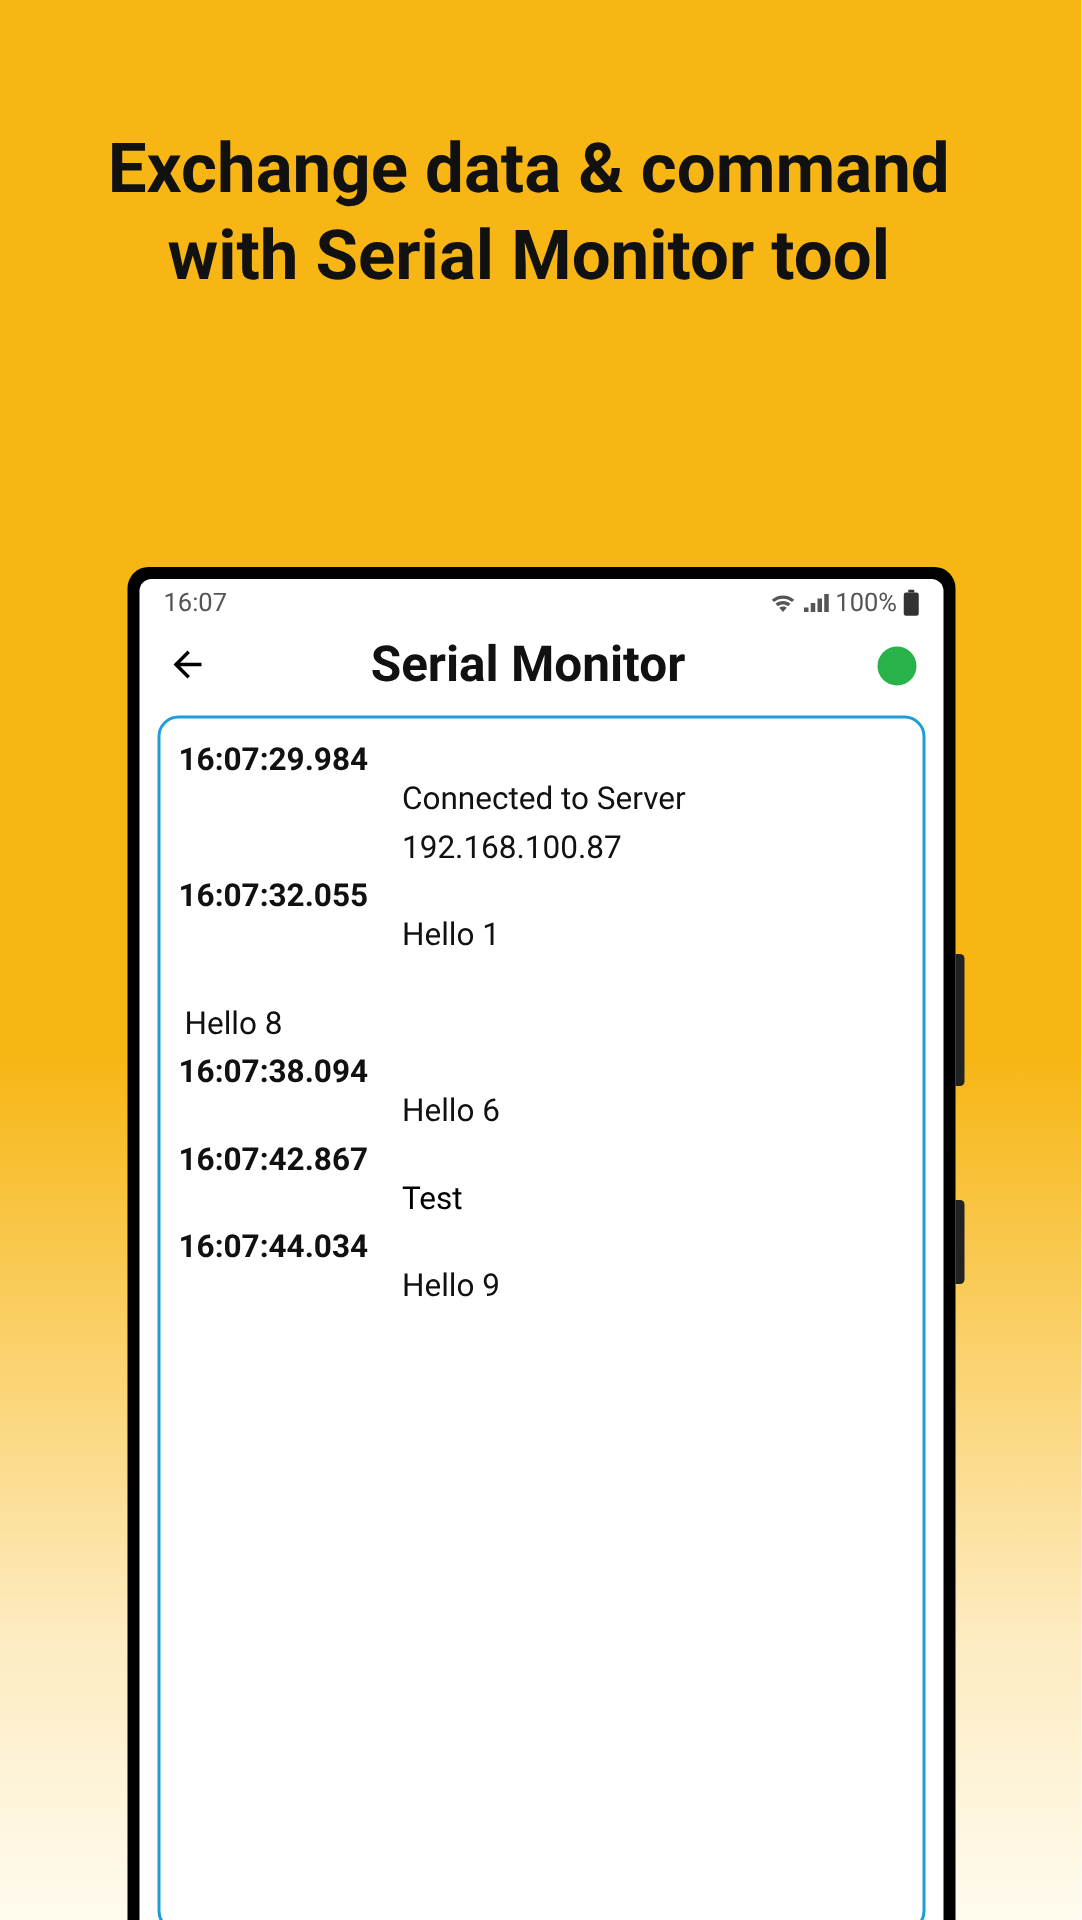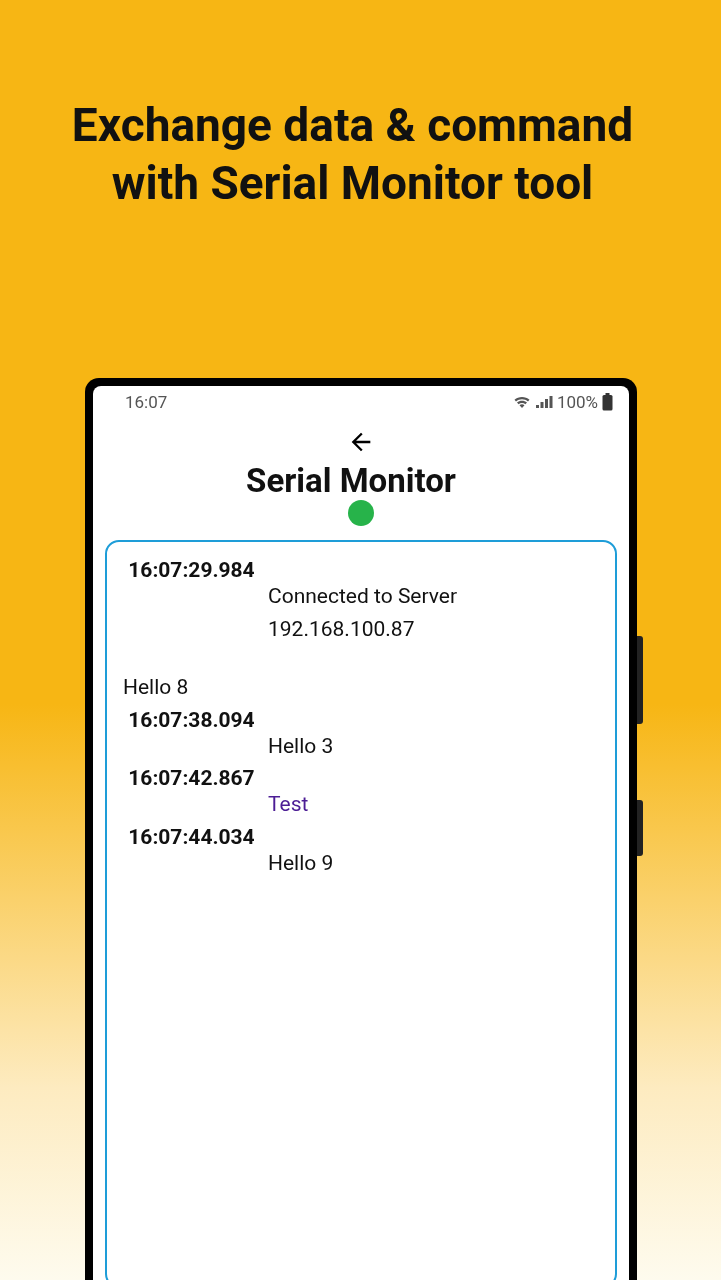--- a/index.html
+++ b/index.html
@@ -11,21 +11,20 @@
     overflow: hidden;
     position: relative;
   }
   .promo-heading {
     text-align: center;
     font-size: 46px;
     font-weight: 700;
     color: #111;
     padding: 85px 56px 0 40px;
     line-height: 1.25;
-    margin-top: 12px;
   }
   .phone-frame {
     position: absolute;
     left: 85px;
     top: 378px;
     width: 552px;
     height: 910px;
     background: #000;
     border-radius: 14px 14px 0 0;
     padding: 8px 8px 0 8px;
@@ -54,35 +53,34 @@
     background: #fff;
     border-radius: 8px 8px 0 0;
     overflow: hidden;
     display: flex;
     flex-direction: column;
   }
   .status-bar {
     display: flex;
     align-items: flex-start;
     justify-content: space-between;
-    padding: 6px 16px 2px 32px;
+    padding: 6px 16px 2px 16px;
     font-size: 17px;
     color: #555;
   }
   .status-right {
     display: flex;
     align-items: center;
     gap: 4px;
   }
   .app-bar {
     display: flex;
     align-items: center;
     padding: 10px 18px 14px 18px;
     position: relative;
-    flex-direction: column;
   }
   .back-arrow {
     font-size: 30px;
     color: #000;
     cursor: pointer;
     line-height: 1;
     padding-top: 4px;
   }
   .app-title {
     flex: 1;
@@ -110,29 +108,28 @@
     display: flex;
     align-items: flex-start;
     font-size: 21px;
     line-height: 1.55;
     color: #111;
   }
   .log-time {
     font-weight: 700;
     width: 145px;
     flex-shrink: 0;
-    text-align: center;
   }
   .log-msg {
     flex: 1;
     padding-left: 4px;
     margin-top: 26px;
   }
   .log-msg.special {
-    color: #4c1d95;
+    color: #000000;
   }
   .wifi-icon, .signal-icon, .battery-icon {
     display: inline-flex;
     align-items: center;
   }
 </style>
 </head>
 <body>
 
 <div class="promo-heading">Exchange data &amp; command with Serial Monitor tool</div>
@@ -177,27 +174,29 @@
       <div class="app-title">Serial Monitor</div>
       <div class="status-dot"></div>
     </div>
 
     <div class="monitor-box" id="monitor-box">
         <div class="log-row">
           <div class="log-time">16:07:29.984</div>
           <div class="log-msg">Connected to Server 192.168.100.87</div>
         </div>
         <div class="log-row">
+          <div class="log-time">16:07:32.055</div>
+          <div class="log-msg">Hello 1</div>
         </div>
         <div class="log-row">
           <div class="log-msg">Hello 8</div>
         </div>
         <div class="log-row">
           <div class="log-time">16:07:38.094</div>
-          <div class="log-msg">Hello 3</div>
+          <div class="log-msg">Hello 6</div>
         </div>
         <div class="log-row">
           <div class="log-time">16:07:42.867</div>
           <div class="log-msg special">Test</div>
         </div>
         <div class="log-row">
           <div class="log-time">16:07:44.034</div>
           <div class="log-msg">Hello 9</div>
         </div>
       </div>

